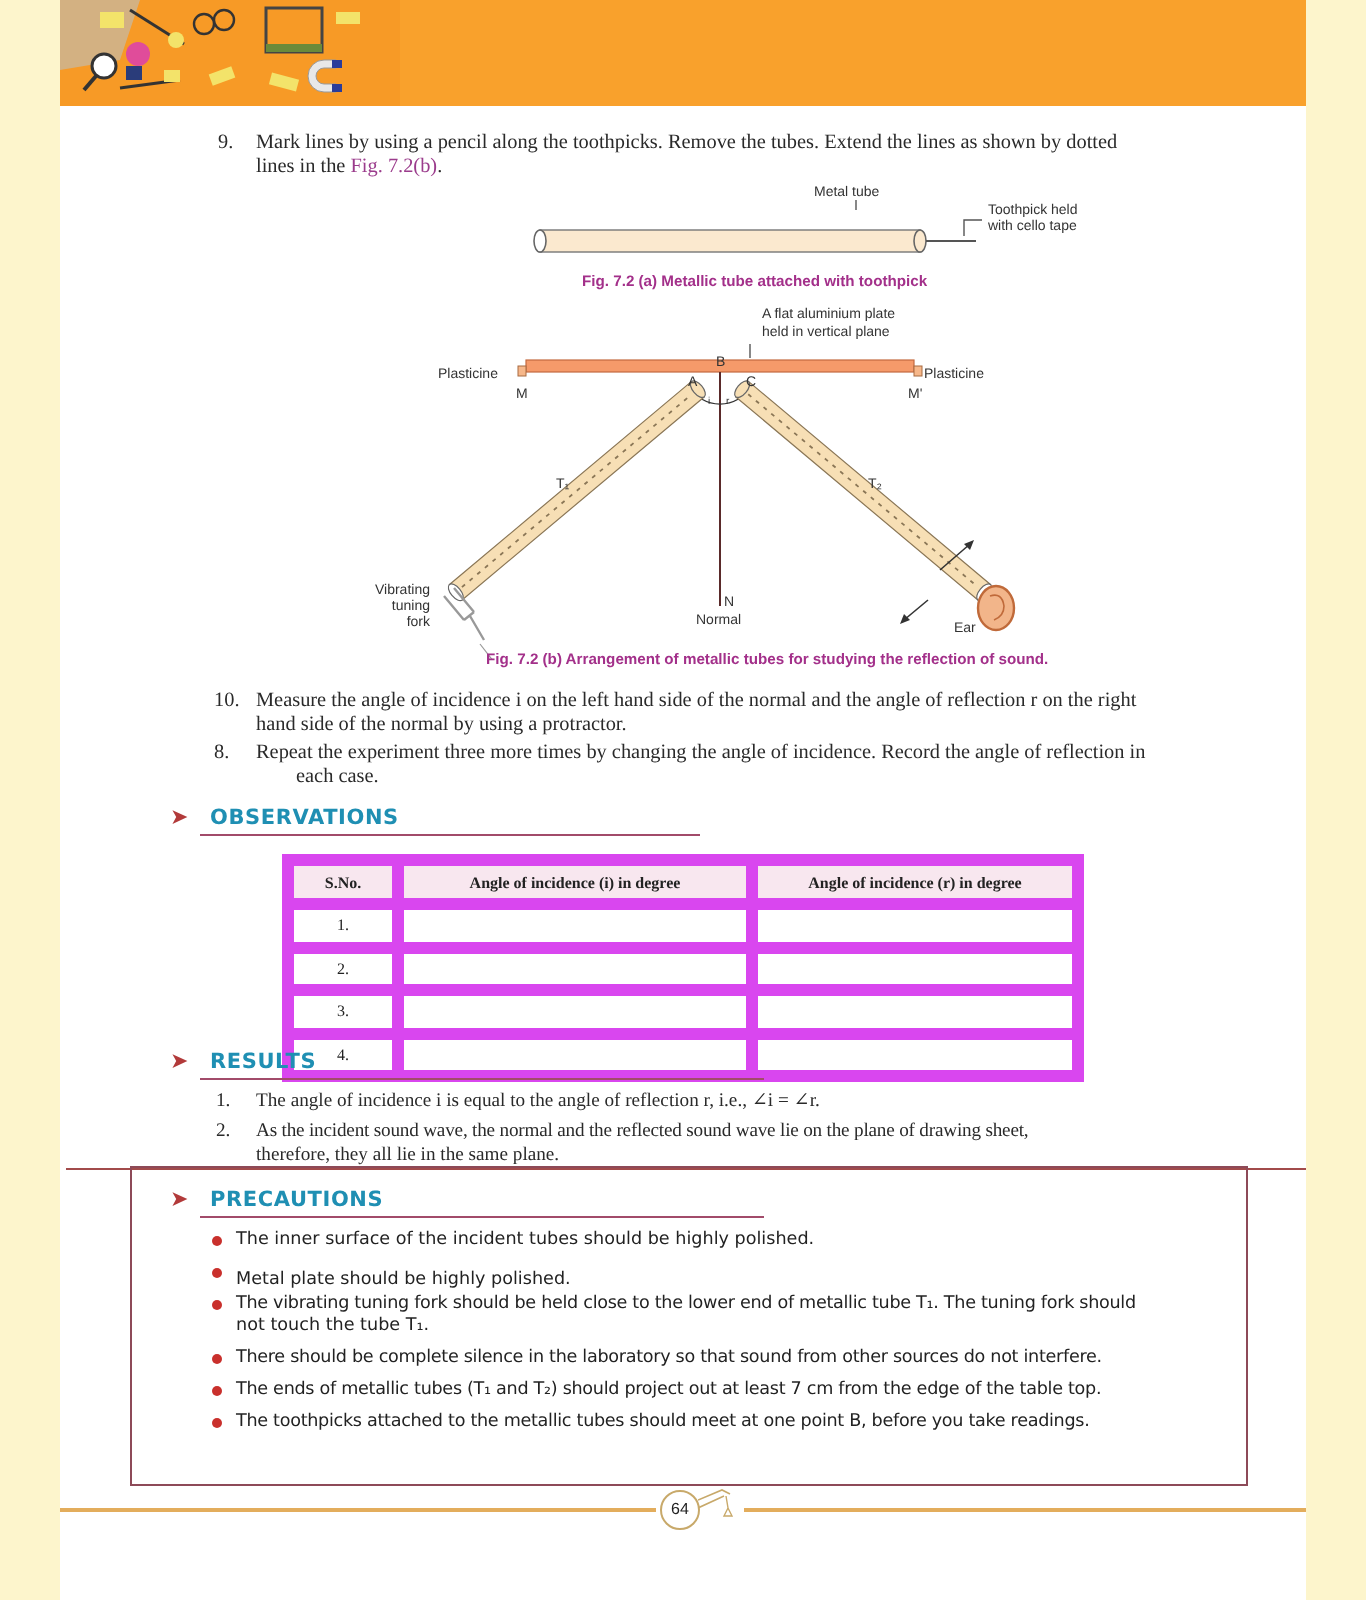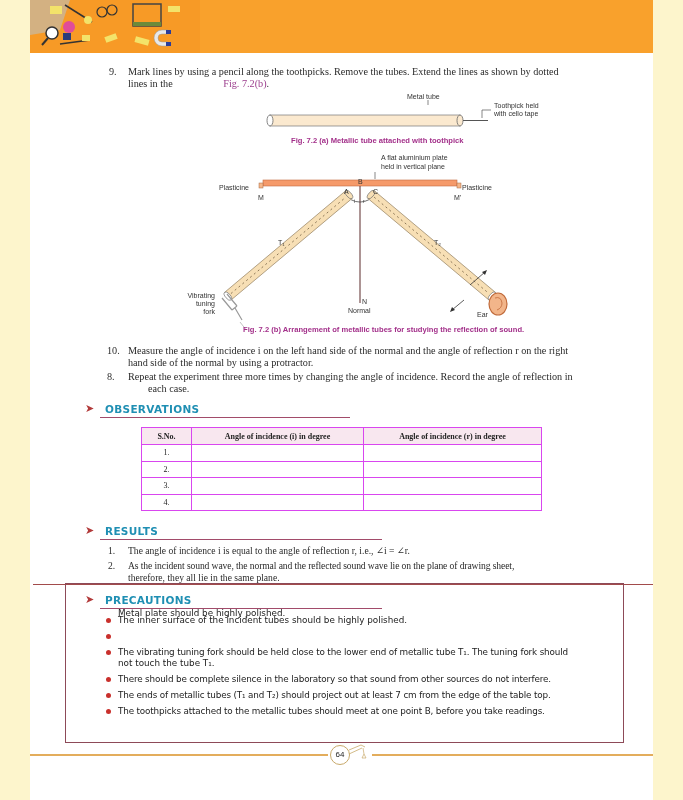--- a/index.html
+++ b/index.html
@@ -16,35 +16,35 @@
   .header-band {
     position:absolute; left:30px; top:0; width:623px; height:53px;
     background:#f9a12c;
   }
   .header-art { position:absolute; left:30px; top:0; width:170px; height:53px; }
   .step {
     position:absolute; font-size:10.2px; line-height:12px; color:#2a2a2a;
   }
   .step .num { position:absolute; left:0; top:0; }
   .step .txt { position:absolute; top:0; }
-  .link { color:#9b3c8c;margin-left:48px; }
+  .link { color:#9b3c8c; }
   .fig-label { position:absolute; font-family:"Liberation Sans", sans-serif; font-size:7px; color:#333; line-height:8px; }
   .fig-caption { position:absolute; font-family:"Liberation Sans", sans-serif; font-size:7.6px; font-weight:bold; color:#a3308a; white-space:nowrap; }
   .section-head {
     position:absolute; font-family:"DejaVu Sans", sans-serif; font-weight:bold;
     font-size:10.5px; color:#1f8fb3; letter-spacing:0.3px;
   }
   .section-arrow { position:absolute; font-size:11px; color:#b23a3a; font-family:"DejaVu Sans", sans-serif; }
   .section-rule { position:absolute; height:1px; background:#a24b6a; }
   table.obs {
     position:absolute; left:141px; top:427px; width:401px;
     border-collapse:collapse; font-size:8px; font-family:"Liberation Serif", serif;
   }
   table.obs th, table.obs td {
-    border:1px solid #d946ef; height:15.5px; padding:0; text-align:center;
+    border:6px solid #d946ef; height:15.5px; padding:0; text-align:center;
   }
   table.obs th { background:#f8e7ef; font-weight:bold; height:16px; }
   .result-item { position:absolute; font-size:9.6px; line-height:12px; color:#2a2a2a; }
   .prec-box {
     position:absolute; left:65px; top:583px; width:559px; height:160px;
     border:1.5px solid #8d4a58; box-sizing:border-box;
   }
   .prec-item {
     position:absolute; font-family:"DejaVu Sans", sans-serif; font-size:8.8px;
     line-height:11px; color:#222; font-weight:500;
@@ -238,21 +238,21 @@
 <div class="prec-box"></div>
 <div class="section-arrow" style="left:85px; top:593px;">➤</div>
 <div class="section-head" style="left:105px; top:594px;">PRECAUTIONS</div>
 <div class="section-rule" style="left:100px; top:608px; width:282px;"></div>
 
 <div>
   <div class="bullet" style="left:106px; top:618px;"></div>
   <div class="prec-item" style="left:118px; top:615px; white-space:nowrap;">The inner surface of the incident tubes should be highly polished.</div>
 
   <div class="bullet" style="left:106px; top:634px;"></div>
-  <div class="prec-item" style="left:118px; top:608px; white-space:nowrap;">Metal plate should be highly polished.</div>
+  <div class="prec-item" style="left:118px; top:635px; white-space:nowrap;">Metal plate should be highly polished.</div>
 
   <div class="bullet" style="left:106px; top:650px;"></div>
   <div class="prec-item" style="left:118px; top:647px; white-space:nowrap; letter-spacing:-0.15px;">The vibrating tuning fork should be held close to the lower end of metallic tube T₁. The tuning fork should</div>
   <div class="prec-item" style="left:118px; top:658px; white-space:nowrap;">not touch the tube T₁.</div>
 
   <div class="bullet" style="left:106px; top:677px;"></div>
   <div class="prec-item" style="left:118px; top:674px; white-space:nowrap; letter-spacing:-0.15px;">There should be complete silence in the laboratory so that sound from other sources do not interfere.</div>
 
   <div class="bullet" style="left:106px; top:693px;"></div>
   <div class="prec-item" style="left:118px; top:690px; white-space:nowrap; letter-spacing:-0.15px;">The ends of metallic tubes (T₁ and T₂) should project out at least 7 cm from the edge of the table top.</div>

